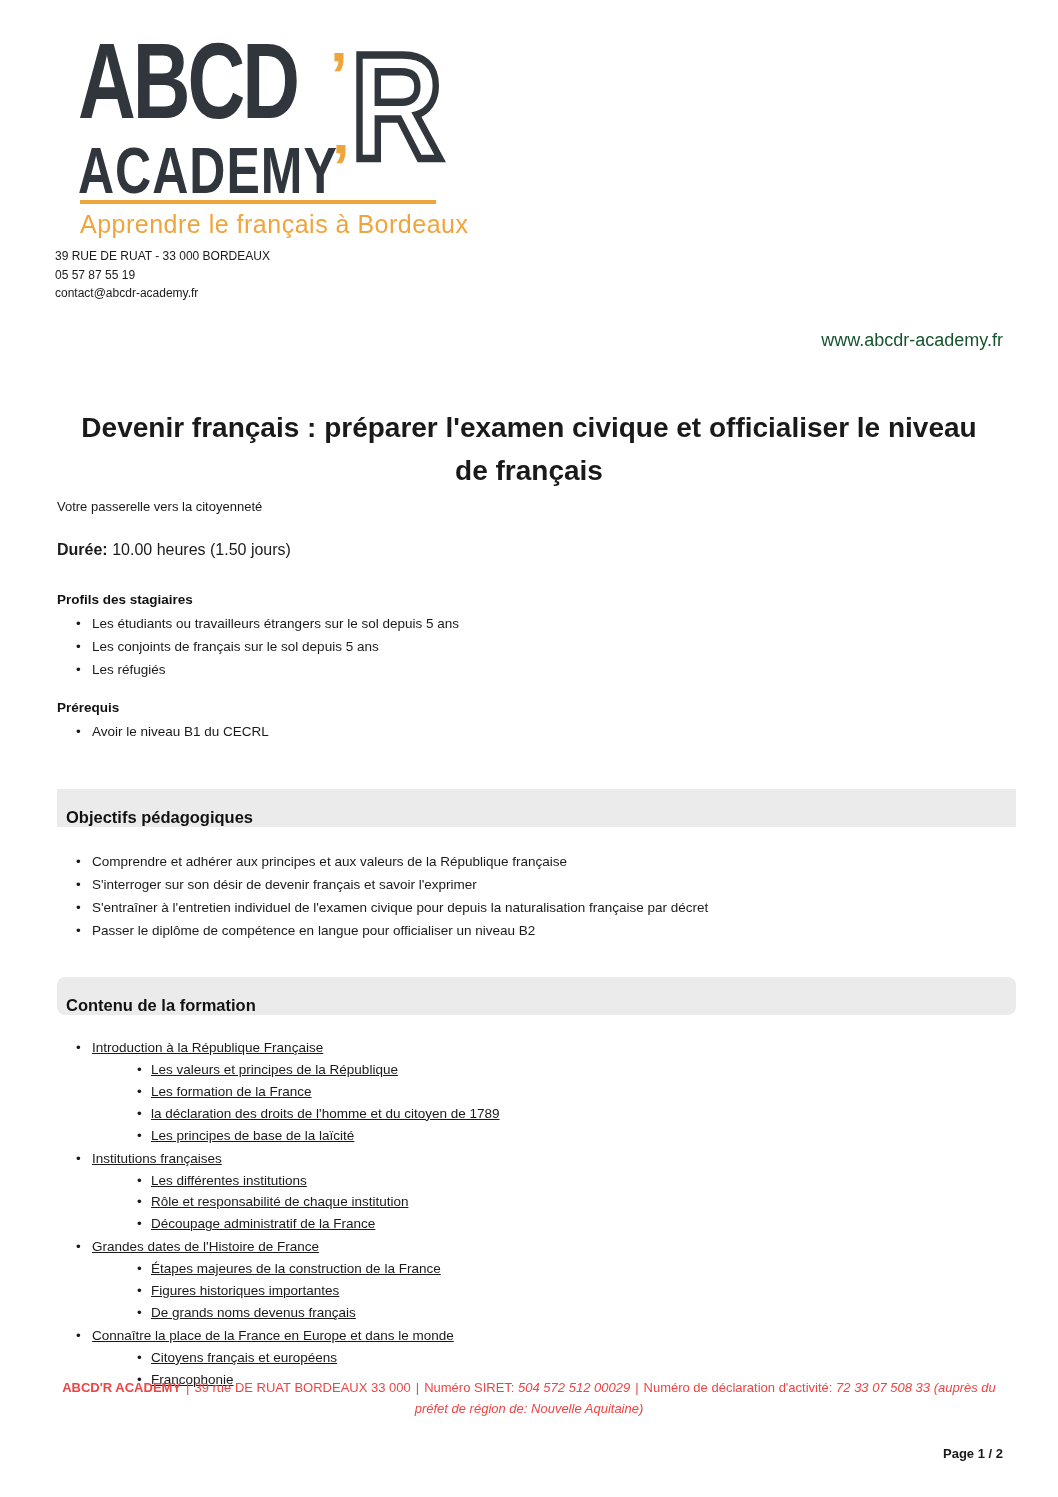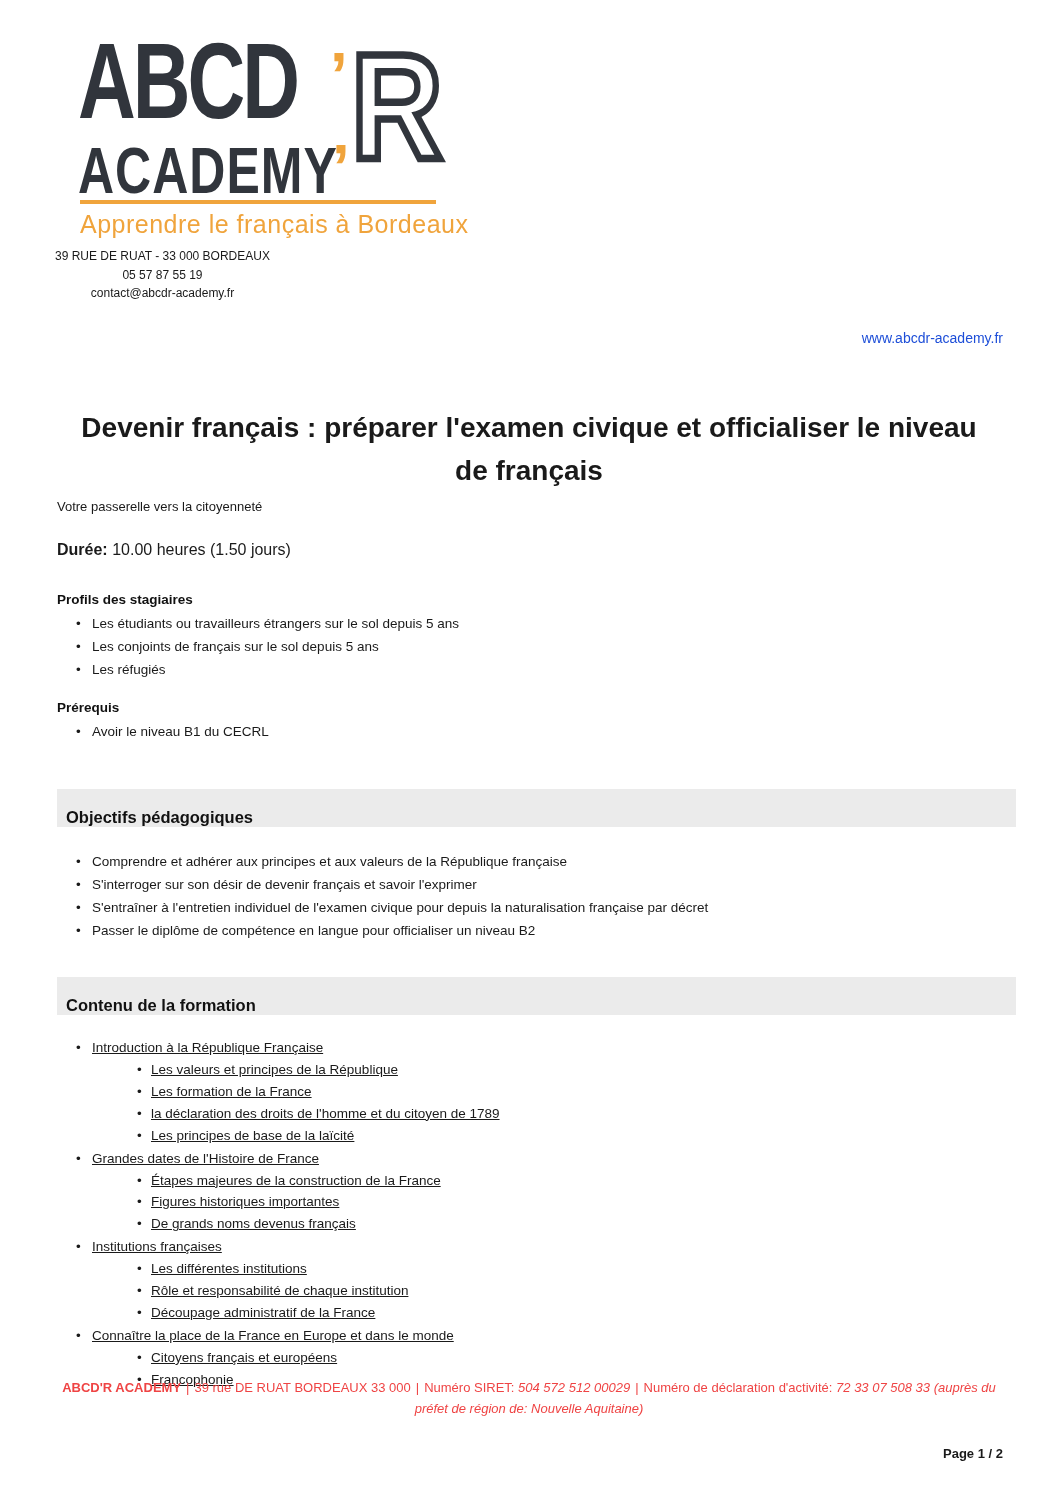--- a/index.html
+++ b/index.html
@@ -35,22 +35,22 @@
   }
   .apo-top { left:-16px; top:-4px; }
   .apo-bottom { left:-14px; top:88px; }
   .logo-rule { position:absolute; left:2px; top:158px; width:356px; height:4px; background:#F0A43C; }
   .logo-tagline {
     position:absolute; left:2px; top:168px;
     font-size:25px; letter-spacing:0.5px; color:#F0A43C; white-space:nowrap;
   }
 
   
-  .contact { position:absolute; left:55px; top:247px; font-size:12px; line-height:1.55; color:#1a1a1a;text-align:center; }
-  .website { position:absolute; right:55px; top:330px; font-size:14px; color:#1d4ed8; }
+  .contact { position:absolute; left:55px; top:247px; font-size:12px; line-height:1.55; color:#1a1a1a; }
+  .website { position:absolute; right:55px; top:330px; font-size:18px; color:#14532d; }
 
   
   .title {
     position:absolute; left:64px; right:64px; top:406px;
     text-align:center; font-size:28px; font-weight:700; line-height:1.55; color:#1a1a1a;
   }
   .title > div { max-width:900px; margin:0 auto; }
   .subtitle { position:absolute; left:57px; top:499px; font-size:13px; color:#1a1a1a; }
 
   .duree { position:absolute; left:57px; top:541px; font-size:16px; }
@@ -69,21 +69,21 @@
   .sub-list > li { padding-left:59px; margin-bottom:1px; }
   .sub-list > li::before { left:45px; }
 
   
   .section-bar {
     position:absolute; left:57px; width:959px; height:38px;
     background:#EBEBEB; display:flex; align-items:flex-end;
   }
   .section-bar span { font-size:16.5px; font-weight:700; color:#111; padding-left:9px; }
   .bar-objectifs { top:789px; }
-  .bar-contenu { top:977px; }
+  .bar-contenu { top:977px;border-radius:8px; }
   .list-objectifs { position:absolute; left:57px; top:852px; width:940px; }
   .list-contenu { position:absolute; left:57px; top:1038px; width:940px;text-decoration:underline; }
 
   
   .footer {
     position:absolute; left:0; right:0; top:1378px;
     text-align:center; font-size:13px; line-height:1.6; color:#ef4444;
   }
   .footer-inner { max-width:950px; margin:0 auto; }
   .footer .co { font-weight:700; }
@@ -157,29 +157,29 @@
   <div class="section-bar bar-contenu">
     <span>Contenu de la formation</span>
   </div>
   <ul class="bullet-list list-contenu">
       <li><span>Introduction à la République Française</span><ul class="bullet-list sub-list">
           <li><span>Les valeurs et principes de la République</span></li>
           <li><span>Les formation de la France</span></li>
           <li><span>la déclaration des droits de l'homme et du citoyen de 1789</span></li>
           <li><span>Les principes de base de la laïcité</span></li>
         </ul></li>
+      <li><span>Institutions françaises</span><ul class="bullet-list sub-list">
+          <li><span>Les différentes institutions</span></li>
+          <li><span>Rôle et responsabilité de chaque institution</span></li>
+          <li><span>Découpage administratif de la France</span></li>
+        </ul></li>
       <li><span>Grandes dates de l'Histoire de France</span><ul class="bullet-list sub-list">
           <li><span>Étapes majeures de la construction de la France</span></li>
           <li><span>Figures historiques importantes</span></li>
           <li><span>De grands noms devenus français</span></li>
-        </ul></li>
-      <li><span>Institutions françaises</span><ul class="bullet-list sub-list">
-          <li><span>Les différentes institutions</span></li>
-          <li><span>Rôle et responsabilité de chaque institution</span></li>
-          <li><span>Découpage administratif de la France</span></li>
         </ul></li>
       <li><span>Connaître la place de la France en Europe et dans le monde</span><ul class="bullet-list sub-list">
           <li><span>Citoyens français et européens</span></li>
           <li><span>Francophonie</span></li>
         </ul></li>
     </ul>
 
   <div class="footer">
     <div class="footer-inner">
       <span class="co">ABCD'R ACADEMY</span><span class="sep">|</span><span>39  rue DE RUAT  BORDEAUX 33 000</span><span class="sep">|</span><span>Numéro SIRET:</span>

